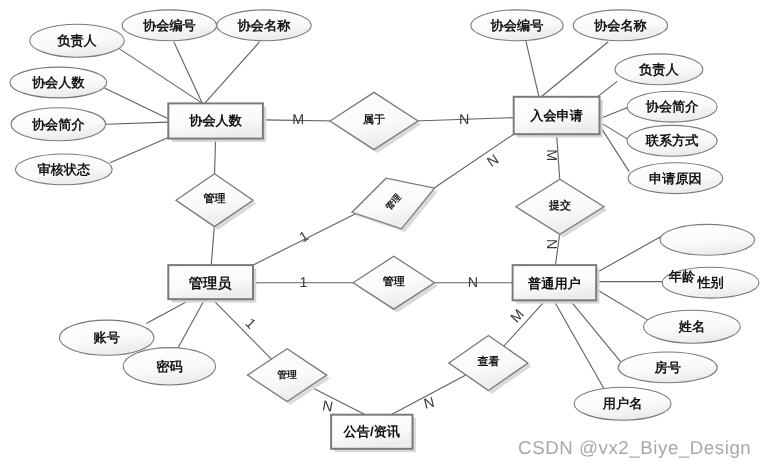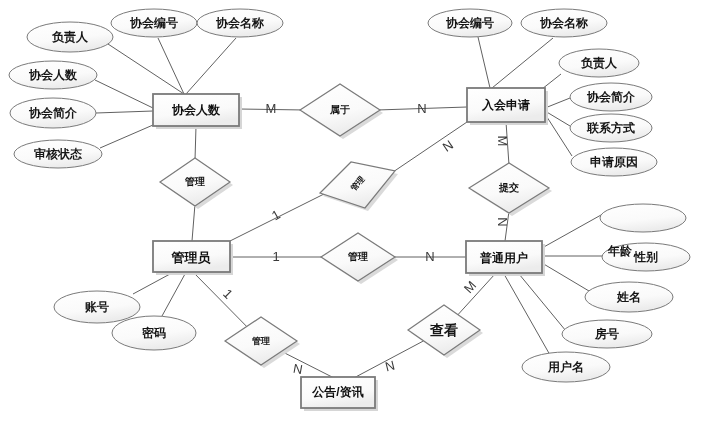--- a/index.html
+++ b/index.html
@@ -169,29 +169,30 @@
   <div class="lbl attr-lbl" style="left:566px;top:367px;">用户名</div>
   <div class="lbl attr-lbl" style="left:97px;top:307px;">账号</div>
   <div class="lbl attr-lbl" style="left:154px;top:333px;">密码</div>
 
   <div class="lbl rel-lbl" style="left:340px;top:110px;">属于</div>
   <div class="lbl rel-lbl" style="left:195px;top:182px;">管理</div>
   <div class="lbl rel-lbl" style="left:358px;top:184px;font-size:8px;transform:translate(-50%,-50%) rotate(-48deg);">管理</div>
   <div class="lbl rel-lbl" style="left:509px;top:188px;">提交</div>
   <div class="lbl rel-lbl" style="left:358px;top:257px;">管理</div>
   <div class="lbl rel-lbl" style="left:261px;top:341px;font-size:9px;">管理</div>
-  <div class="lbl rel-lbl" style="left:444px;top:330px;font-size:14px;">查看</div>
+  <div class="lbl rel-lbl" style="left:444px;top:330px;font-size:10px;">查看</div>
 
   <div class="lbl card-lbl" style="left:271px;top:108px;">M</div>
   <div class="lbl card-lbl" style="left:422px;top:108px;">N</div>
   <div class="lbl card-lbl" style="left:502px;top:141px;transform:translate(-50%,-50%) rotate(90deg);">M</div>
   <div class="lbl card-lbl" style="left:502px;top:222px;transform:translate(-50%,-50%) rotate(90deg);">N</div>
   <div class="lbl card-lbl" style="left:276px;top:215px;transform:translate(-50%,-50%) rotate(-30deg);">1</div>
   <div class="lbl card-lbl" style="left:448px;top:146px;transform:translate(-50%,-50%) rotate(-34deg);">N</div>
   <div class="lbl card-lbl" style="left:276px;top:256px;">1</div>
   <div class="lbl card-lbl" style="left:430px;top:256px;">N</div>
   <div class="lbl card-lbl" style="left:228px;top:294px;transform:translate(-50%,-50%) rotate(45deg);">1</div>
   <div class="lbl card-lbl" style="left:298px;top:369px;transform:translate(-50%,-50%) rotate(10deg);">N</div>
   <div class="lbl card-lbl" style="left:470px;top:287px;transform:translate(-50%,-50%) rotate(-48deg);">M</div>
   <div class="lbl card-lbl" style="left:390px;top:366px;transform:translate(-50%,-50%) rotate(-14deg);">N</div>
 
+  <div class="watermark">CSDN @vx2_Biye_Design</div>
 
 </div>
 
 </body></html>

